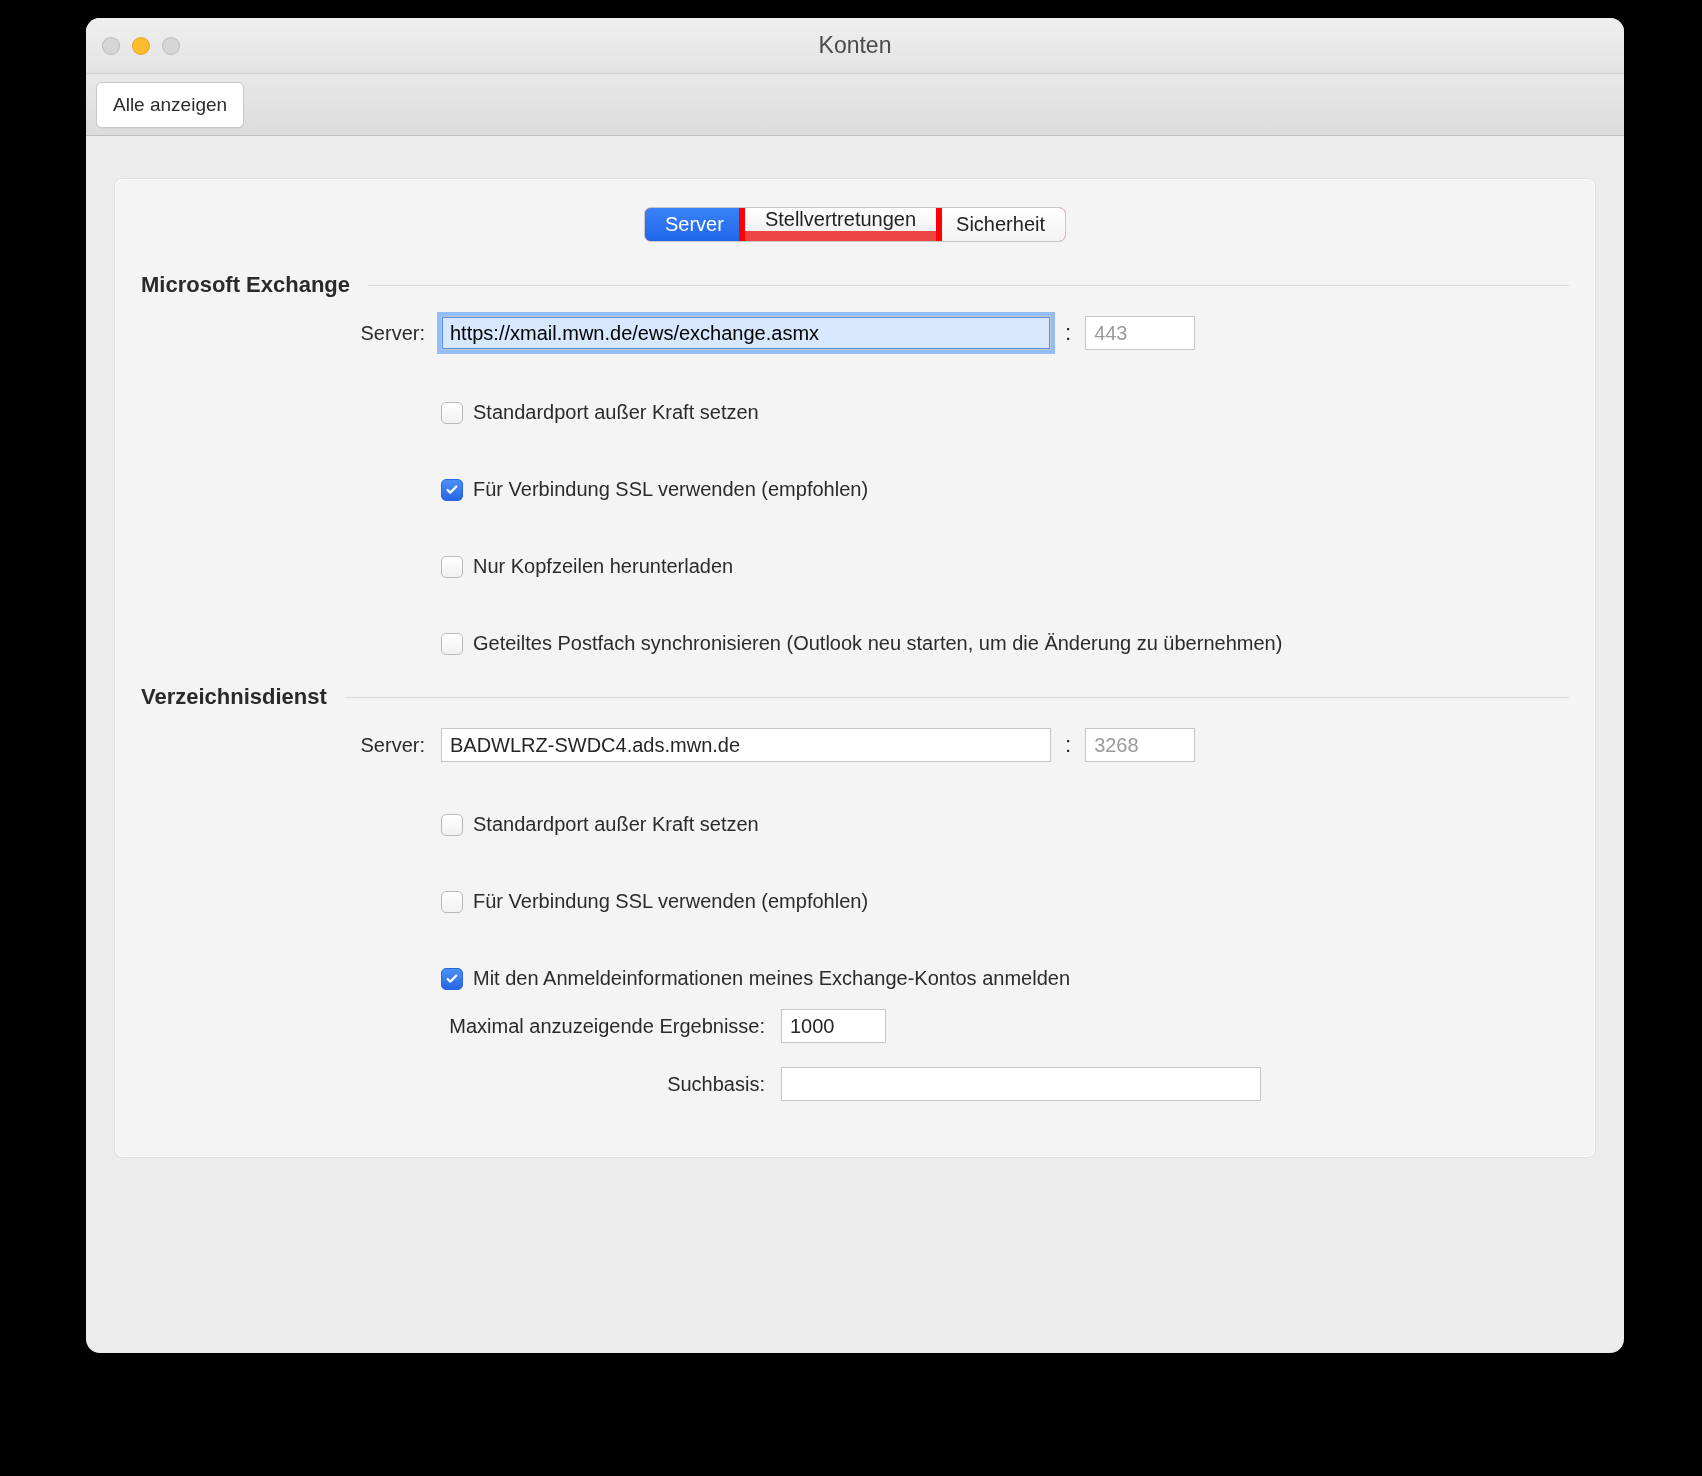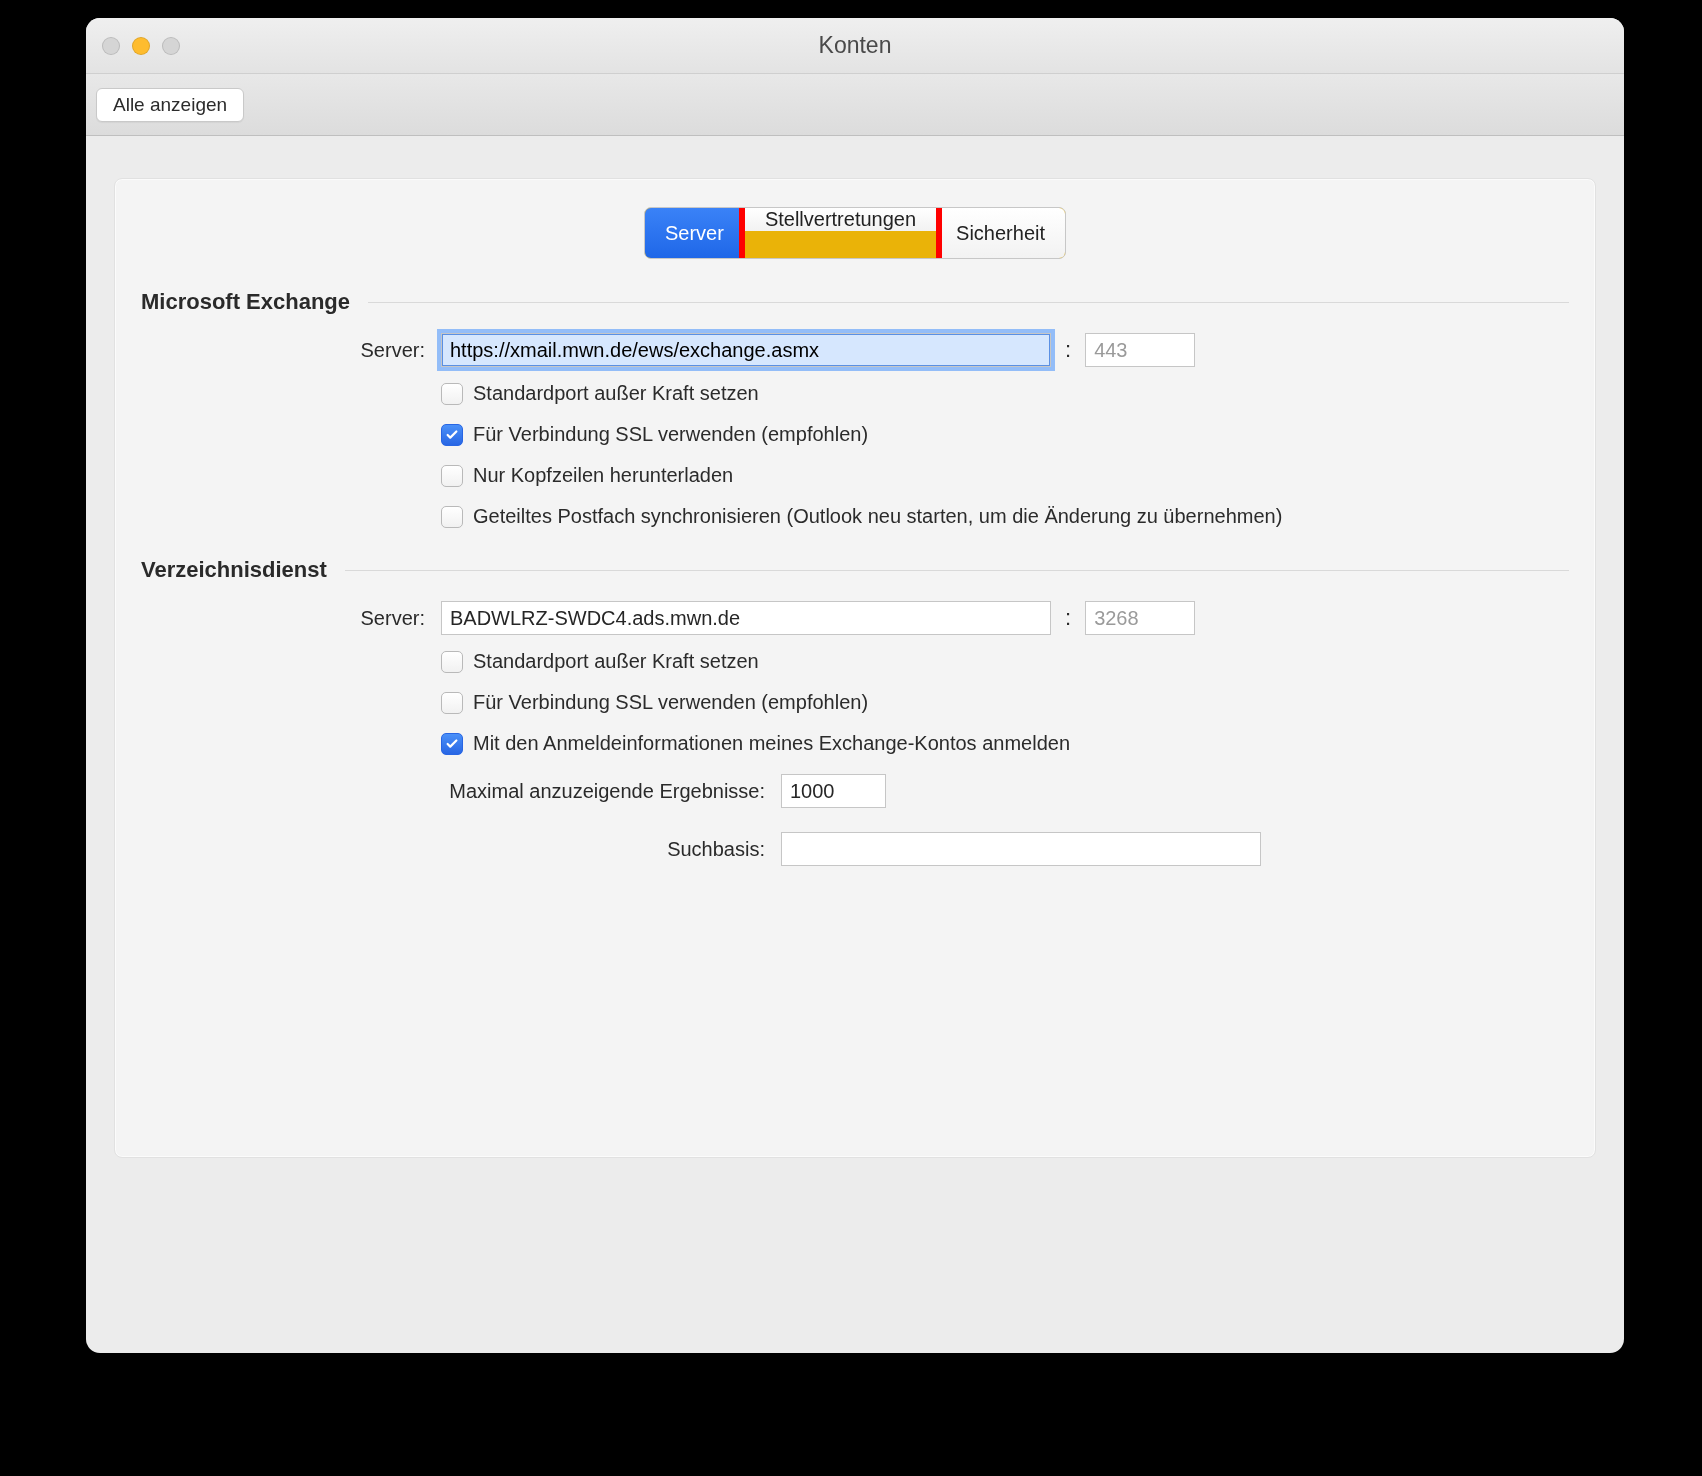--- a/index.html
+++ b/index.html
@@ -38,21 +38,21 @@
   .toolbar {
     height: 62px;
     background: linear-gradient(#e8e8e8, #dcdcdc);
     border-bottom: 1px solid #bfbfbf;
     display: flex; align-items: center; padding: 0 10px; gap: 10px;
   }
   .tool-btn {
     background: #fff;
     border: 1px solid #c9c9c9;
     border-radius: 6px;
-    height: 34px;
+    height: 46px;
     padding: 0 16px;
     font-size: 19px;
     color: #2b2b2b;
     display: inline-flex; align-items: center;
     box-shadow: 0 1px 1px rgba(0,0,0,0.05);
     cursor: default;
   }
 
   
   .panel-wrap { padding: 42px 28px 24px 28px; }
@@ -61,23 +61,23 @@
     border: 1px solid #e1e1e1;
     border-radius: 8px;
     padding: 24px 26px 28px 26px;
     min-height: 980px;
     box-shadow: inset 0 0 0 1px rgba(255,255,255,0.6);
   }
 
   
   .seg-wrap { display: flex; justify-content: center; margin: 4px 0 30px 0; }
   .seg {
-    display: flex; height: 52px;
+    display: flex; height: 35px;
     border: 1px solid #c7c7c7; border-radius: 7px; overflow: hidden;
-    background: #eab308;
+    background: #ef4444;
   }
   .seg-item {
     padding: 0 20px; display: flex; align-items: center;
     font-size: 20px; color: #222;
     border-right: 1px solid #c7c7c7;
     background: linear-gradient(#ffffff, #f2f2f2);
     cursor: default;
   }
   .seg-item:last-child { border-right: none; }
   .seg-item.active {
@@ -129,21 +129,21 @@
   .search-input { width: 480px; }
 
   .focused {
     box-shadow: 0 0 0 4px #93bdf8, inset 0 0 0 1px #5a90e4;
     background: #d6e7fe !important;
     color: #000 !important;
   }
 
   .colon { font-size: 22px; color: #2a2a2a; }
 
-  .chk-row { display: flex; align-items: center; gap: 10px; grid-column: 2; padding: 3px 0; }
+  .chk-row { display: flex; align-items: center; gap: 10px; grid-column: 2; padding: 3px 0; margin-top: 36px; }
   .chk-row .lbltxt { font-size: 20px; color: #2b2b2b; }
   .mac-check {
     width: 22px; height: 22px; border-radius: 5px;
     border: 1px solid #b9b9b9;
     background: linear-gradient(#ffffff, #f1f1f1);
     display: inline-flex; align-items: center; justify-content: center;
     flex-shrink: 0;
   }
   .mac-check.checked {
     background: linear-gradient(#4a90f8, #2866e4);

